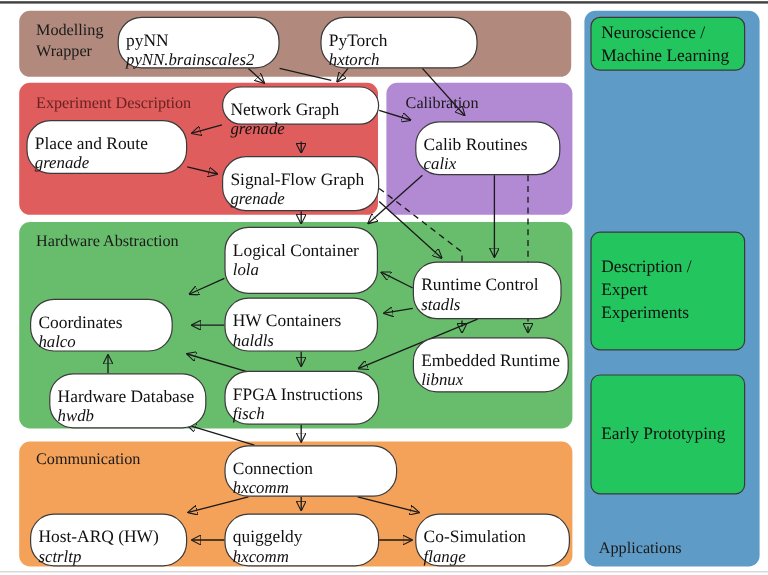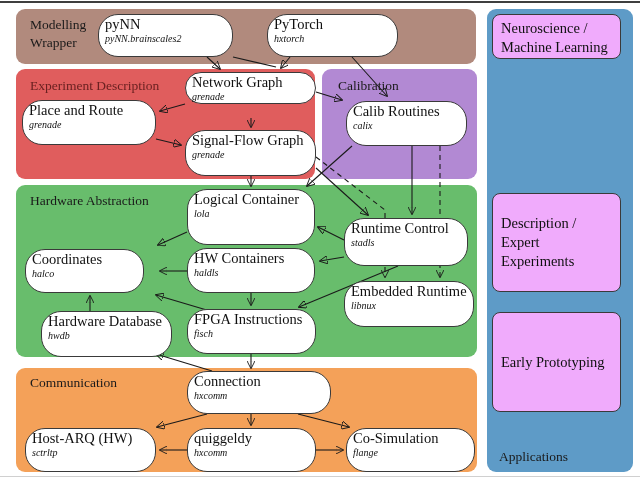--- a/index.html
+++ b/index.html
@@ -4,24 +4,24 @@
 <style>
   html,body{margin:0;padding:0;background:#ffffff;}
   #canvas{position:relative;width:640px;height:479px;background:#ffffff;overflow:hidden;
           font-family:"Liberation Serif","DejaVu Serif",serif;}
   .toprule{position:absolute;left:0;top:1px;width:640px;height:2px;background:#3f3f3f;}
   .bottomrule{position:absolute;left:0;top:476px;width:640px;height:1px;background:#d0d0d0;}
   .band{position:absolute;border-radius:9px;}
   .band-label{position:absolute;font-size:13.5px;color:#1a1a1a;white-space:pre-line;line-height:1.3;z-index:8;}
   .band-label.maroon{color:#6a2121;}
   .node{position:absolute;background:#ffffff;border:1.4px solid #3a3a3a;border-radius:20px;
-        padding:0 6px;box-sizing:border-box;z-index:10;}
+        padding:10px 6px;box-sizing:border-box;z-index:10;}
   .node-title{font-size:14.5px;color:#101010;white-space:nowrap;line-height:1.25;}
-  .node-sub{font-size:10px;font-style:italic;color:#101010;white-space:nowrap;line-height:1.2;}
-  .rnode{position:absolute;background:#f0abfc;border:1.4px solid #3a3a3a;border-radius:8px;
+  .node-sub{font-size:14px;font-style:italic;color:#101010;white-space:nowrap;line-height:1.2;}
+  .rnode{position:absolute;background:#22c55e;border:1.4px solid #3a3a3a;border-radius:8px;
          box-sizing:border-box;z-index:10;font-size:14.5px;color:#101010;white-space:pre-line;
          line-height:1.3;padding:4px 8px;}
   .rnode.center{display:flex;align-items:center;}
   svg.wires{position:absolute;left:0;top:0;z-index:6;pointer-events:none;}
   svg.wires path{fill:none;stroke:#1a1a1a;stroke-width:1.1;}
   svg.wires path.dashed{stroke-dasharray:5 4;}
 </style>
 </head>
 <body>
 

